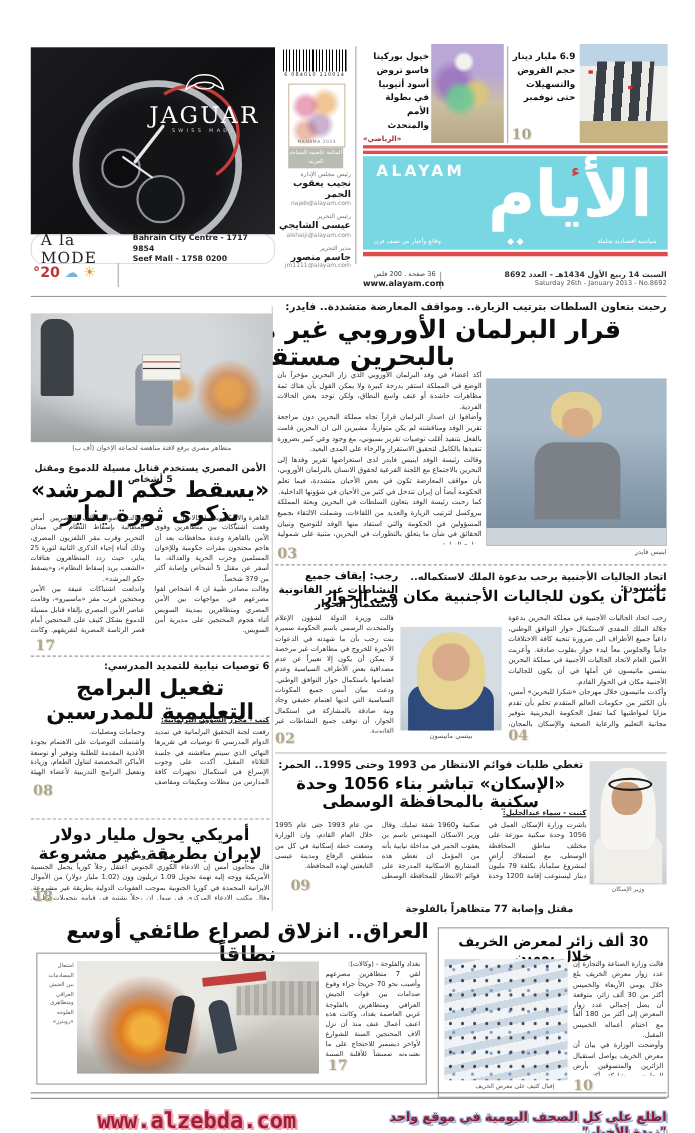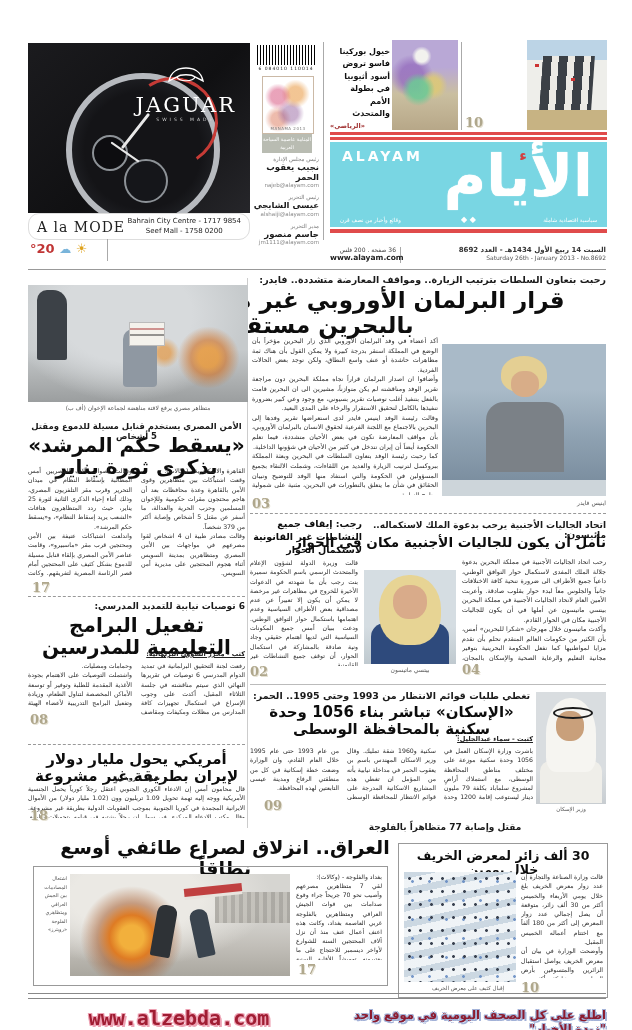--- a/index.html
+++ b/index.html
@@ -26,21 +26,21 @@
   .watch-arc{position:absolute;left:100px;top:34px;width:84px;height:84px;border-radius:50%;
              border:3px solid transparent;border-top-color:#c63b36;border-right-color:#c63b36;
              transform:rotate(12deg);}
   .subdial{position:absolute;border-radius:50%;background:#0d0d10;border:2px solid #8d9297;}
   .hand{position:absolute;background:#e8e8e8;border-radius:2px;}
   .jaglogo{position:absolute;right:14px;top:22px;text-align:center;color:#fff;}
   .jaglogo .brand{font-family:"DejaVu Serif","Liberation Serif",serif;font-size:21px;letter-spacing:2px;}
   .jaglogo .sub{font-size:4.5px;letter-spacing:3px;color:#cfcfcf;}
   .ad-strip{background:#fff;display:flex;align-items:center;justify-content:space-between;padding:0 8px;border-radius:11px;}
   .alamode{font-family:"DejaVu Serif","Liberation Serif",serif;font-size:14px;letter-spacing:1px;color:#222;}
-  .ad-contact{font-size:7px;text-align:center;color:#222;line-height:1.35;font-weight:normal;}
+  .ad-contact{font-size:7px;text-align:left;color:#222;line-height:1.35;font-weight:bold;}
   
   .barcode{background:repeating-linear-gradient(90deg,#000 0 1px,#fff 1px 3px,#000 3px 4px,#fff 4px 6px);}
   .bcnum{font-size:4.5px;letter-spacing:1px;text-align:center;color:#222;}
   .stamp{border:1px solid #cbb9a6;background:
          radial-gradient(circle at 30% 35%,rgba(216,88,130,.55) 0 14%,transparent 26%),
          radial-gradient(circle at 65% 30%,rgba(232,150,60,.55) 0 14%,transparent 28%),
          radial-gradient(circle at 55% 65%,rgba(150,100,160,.5) 0 16%,transparent 30%),
          radial-gradient(circle at 30% 75%,rgba(220,120,90,.5) 0 12%,transparent 24%),#fff;}
   .stamp .mn{position:absolute;bottom:2px;width:100%;text-align:center;font-size:4px;color:#777;letter-spacing:.5px;}
   .stamp-label{background:#b9bcb2;color:#fff;font-size:5px;line-height:1.5;text-align:center;padding-top:2px;}
@@ -175,20 +175,21 @@
   </div>
   <div class="abs vline" style="left:323px;top:42px;height:198px;"></div>
 
   <div class="abs rtl rgt" style="left:330px;top:46px;width:60px;height:84px;display:flex;flex-direction:column;">
     <div class="brief-h">خيول بوركينا فاسو تروض أسود أثيوبيا في بطولة الأمم والمتحدث</div>
     <div class="brief-tag" style="margin-top:auto;text-align:left;">«الرياضي»</div>
   </div>
   <div class="abs photo img-sport" style="left:392px;top:40px;width:66px;height:90px;"></div>
   <div class="abs vline" style="left:461px;top:42px;height:88px;"></div>
   <div class="abs rtl rgt" style="left:465px;top:46px;width:58px;height:84px;display:flex;flex-direction:column;">
+    <div class="brief-h">6.9 مليار دينار حجم القروض والتسهيلات حتى نوفمبر</div>
     <div class="pagenum" style="margin-top:auto;text-align:left;">10</div>
   </div>
   <div class="abs photo img-bldg" style="left:527px;top:40px;width:80px;height:90px;">
     <div class="bldg-bars"></div>
     <div class="flagdot" style="left:8px;top:24px;"></div>
     <div class="flagdot" style="left:44px;top:38px;"></div>
   </div>
 
   <div class="abs" style="left:330px;top:132px;width:277px;height:101px;padding-left:25px;">
     <div class="abs mh-bar" style="left:0;top:0;width:277px;height:3px;"></div>

